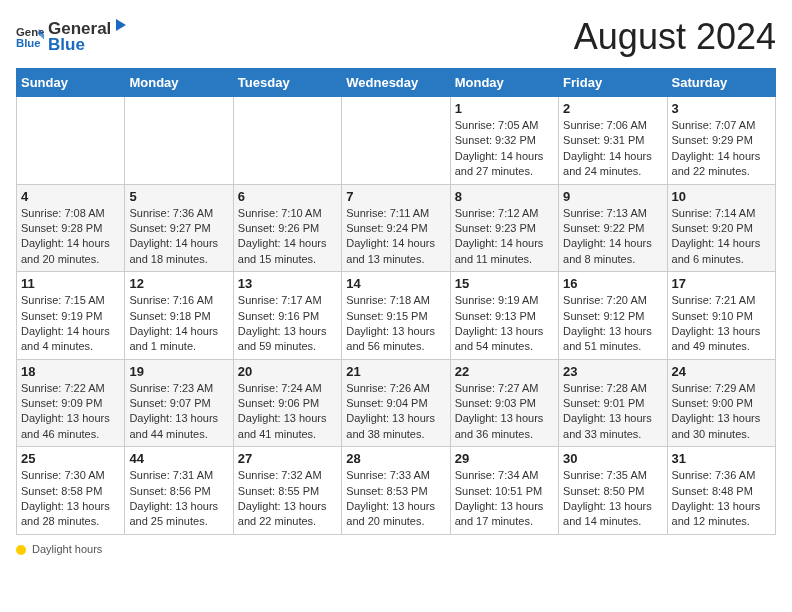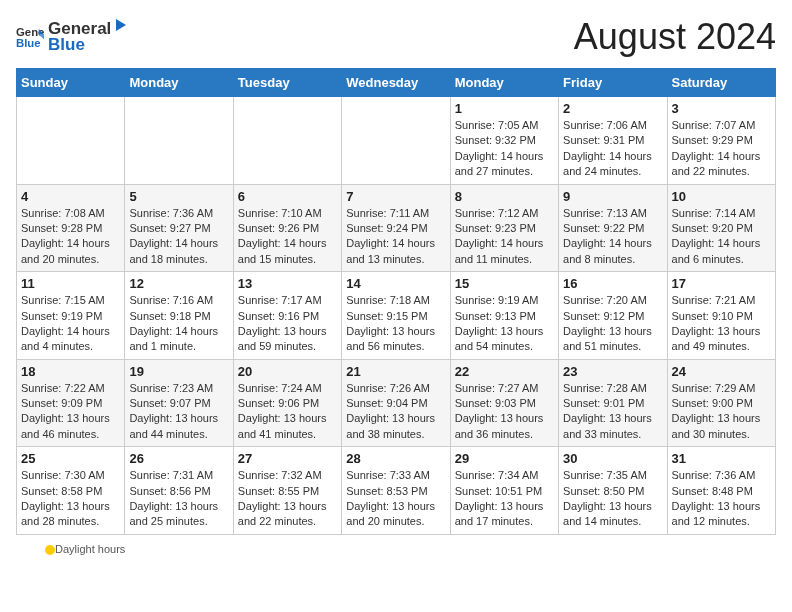--- a/index.html
+++ b/index.html
@@ -80,21 +80,21 @@
     }
     .calendar thead tr th {
       background-color: #2979c2 !important;
     }
     .footer {
       margin-top: 8px;
       font-size: 11px;
       color: #555;
       display: flex;
       align-items: flex-end;
-      margin-left: 29px;
+      gap: 6px;
     }
     .footer-dot {
       display: inline-block;
       width: 10px;
       height: 10px;
       background: #ffcc00;
       border-radius: 50%;
     }
   </style>
 </head>
@@ -293,21 +293,21 @@
         </td>
       </tr>
       <tr>
         <td>
           <div class="day-num">25</div>
           <div class="day-info">Sunrise: 7:30 AM
 Sunset: 8:58 PM
 Daylight: 13 hours and 28 minutes.</div>
         </td>
         <td>
-          <div class="day-num">26</div>
+          <div class="day-num">44</div>
           <div class="day-info">Sunrise: 7:31 AM
 Sunset: 8:56 PM
 Daylight: 13 hours and 25 minutes.</div>
         </td>
         <td>
           <div class="day-num">27</div>
           <div class="day-info">Sunrise: 7:32 AM
 Sunset: 8:55 PM
 Daylight: 13 hours and 22 minutes.</div>
         </td>

